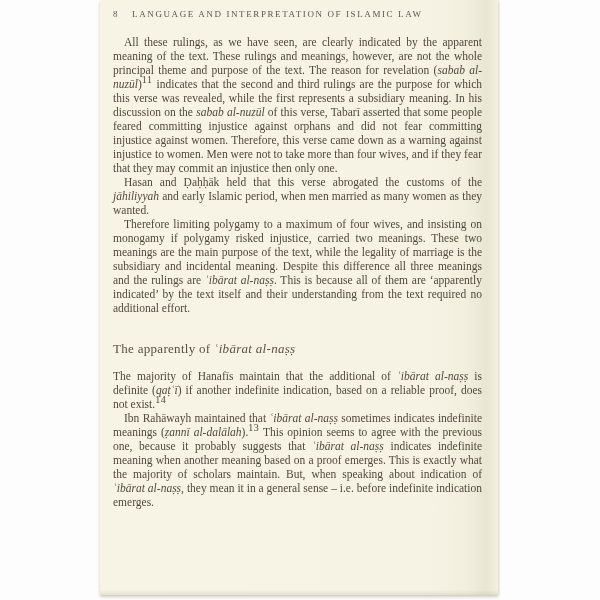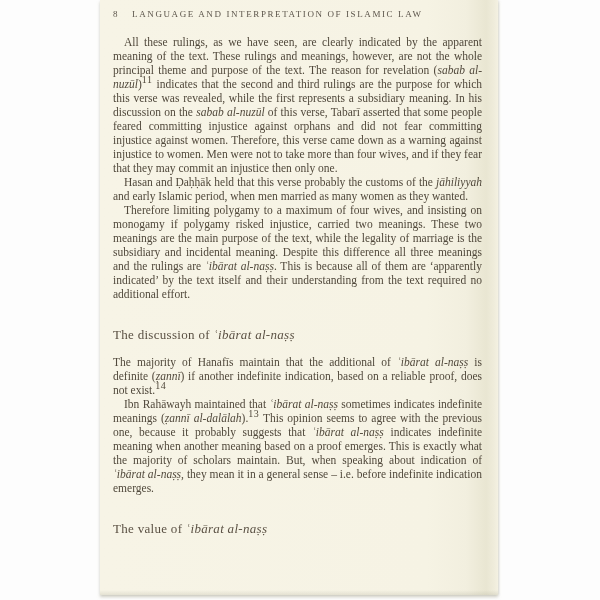--- a/index.html
+++ b/index.html
@@ -86,22 +86,21 @@
 <body>
 
 <div class="canvas">
   <div class="book-page">
     <div class="page-inner">
       <div class="page-header">
         <span class="pg-num">8</span><span>LANGUAGE AND INTERPRETATION OF ISLAMIC LAW</span>
       </div>
       <div class="page-body" id="page-body">
           <p class="indent"><span>All these rulings, as we have seen, are clearly indicated by the apparent meaning of the text. These rulings and meanings, however, are not the whole principal theme and purpose of the text. The reason for revelation (</span><i>sabab al-nuzūl</i><span>)</span><sup>11</sup><span> indicates that the second and third rulings are the purpose for which this verse was revealed, while the first represents a subsidiary meaning. In his discussion on the </span><i>sabab al-nuzūl</i><span> of this verse, Tabarī asserted that some people feared committing injustice against orphans and did not fear committing injustice against women. Therefore, this verse came down as a warning against injustice to women. Men were not to take more than four wives, and if they fear that they may commit an injustice then only one.</span></p>
-          <p class="indent"><span>Hasan and Ḍaḥḥāk held that this verse probably the customs of the </span><i>jāhiliyyah</i><span> and early Islamic period, when men married as many women as they wanted.</span></p>
+          <p class="indent"><span>Hasan and Ḍaḥḥāk held that this verse abrogated the customs of the </span><i>jāhiliyyah</i><span> and early Islamic period, when men married as many women as they wanted.</span></p>
           <p class="indent"><span>Therefore limiting polygamy to a maximum of four wives, and insisting on monogamy if polygamy risked injustice, carried two meanings. These two meanings are the main purpose of the text, while the legality of marriage is the subsidiary and incidental meaning. Despite this difference all three meanings and the rulings are </span><i>ʿibārat al-naṣṣ</i><span>. This is because all of them are ‘apparently indicated’ by the text itself and their understanding from the text required no additional effort.</span></p>
-          <h2><span>The discussion of </span><i>ʿibārat al-naṣṣ</i></h2>
-          <p><span>The majority of Hanafīs maintain that the additional of </span><i>ʿibārat al-naṣṣ</i><span> is definite (</span><i>ẓannī</i><span>) if another indefinite indication, based on a reliable proof, does not exist.</span><sup>14</sup></p>
+          <h2><span>The apparently of </span><i>ʿibārat al-naṣṣ</i></h2>
+          <p><span>The majority of Hanafīs maintain that the additional of </span><i>ʿibārat al-naṣṣ</i><span> is definite (</span><i>qaṭʿī</i><span>) if another indefinite indication, based on a reliable proof, does not exist.</span><sup>14</sup></p>
           <p class="indent"><span>Ibn Rahāwayh maintained that </span><i>ʿibārat al-naṣṣ</i><span> sometimes indicates indefinite meanings (</span><i>ẓannī al-dalālah</i><span>).</span><sup>13</sup><span> This opinion seems to agree with the previous one, because it probably suggests that </span><i>ʿibārat al-naṣṣ</i><span> indicates indefinite meaning when another meaning based on a proof emerges. This is exactly what the majority of scholars maintain. But, when speaking about indication of </span><i>ʿibārat al-naṣṣ</i><span>, they mean it in a general sense – i.e. before indefinite indication emerges.</span></p>
-          <h2><span>The value of </span><i>ʿibārat al-naṣṣ</i></h2>
         </div>
     </div>
   </div>
 </div>
 
 </body></html>

